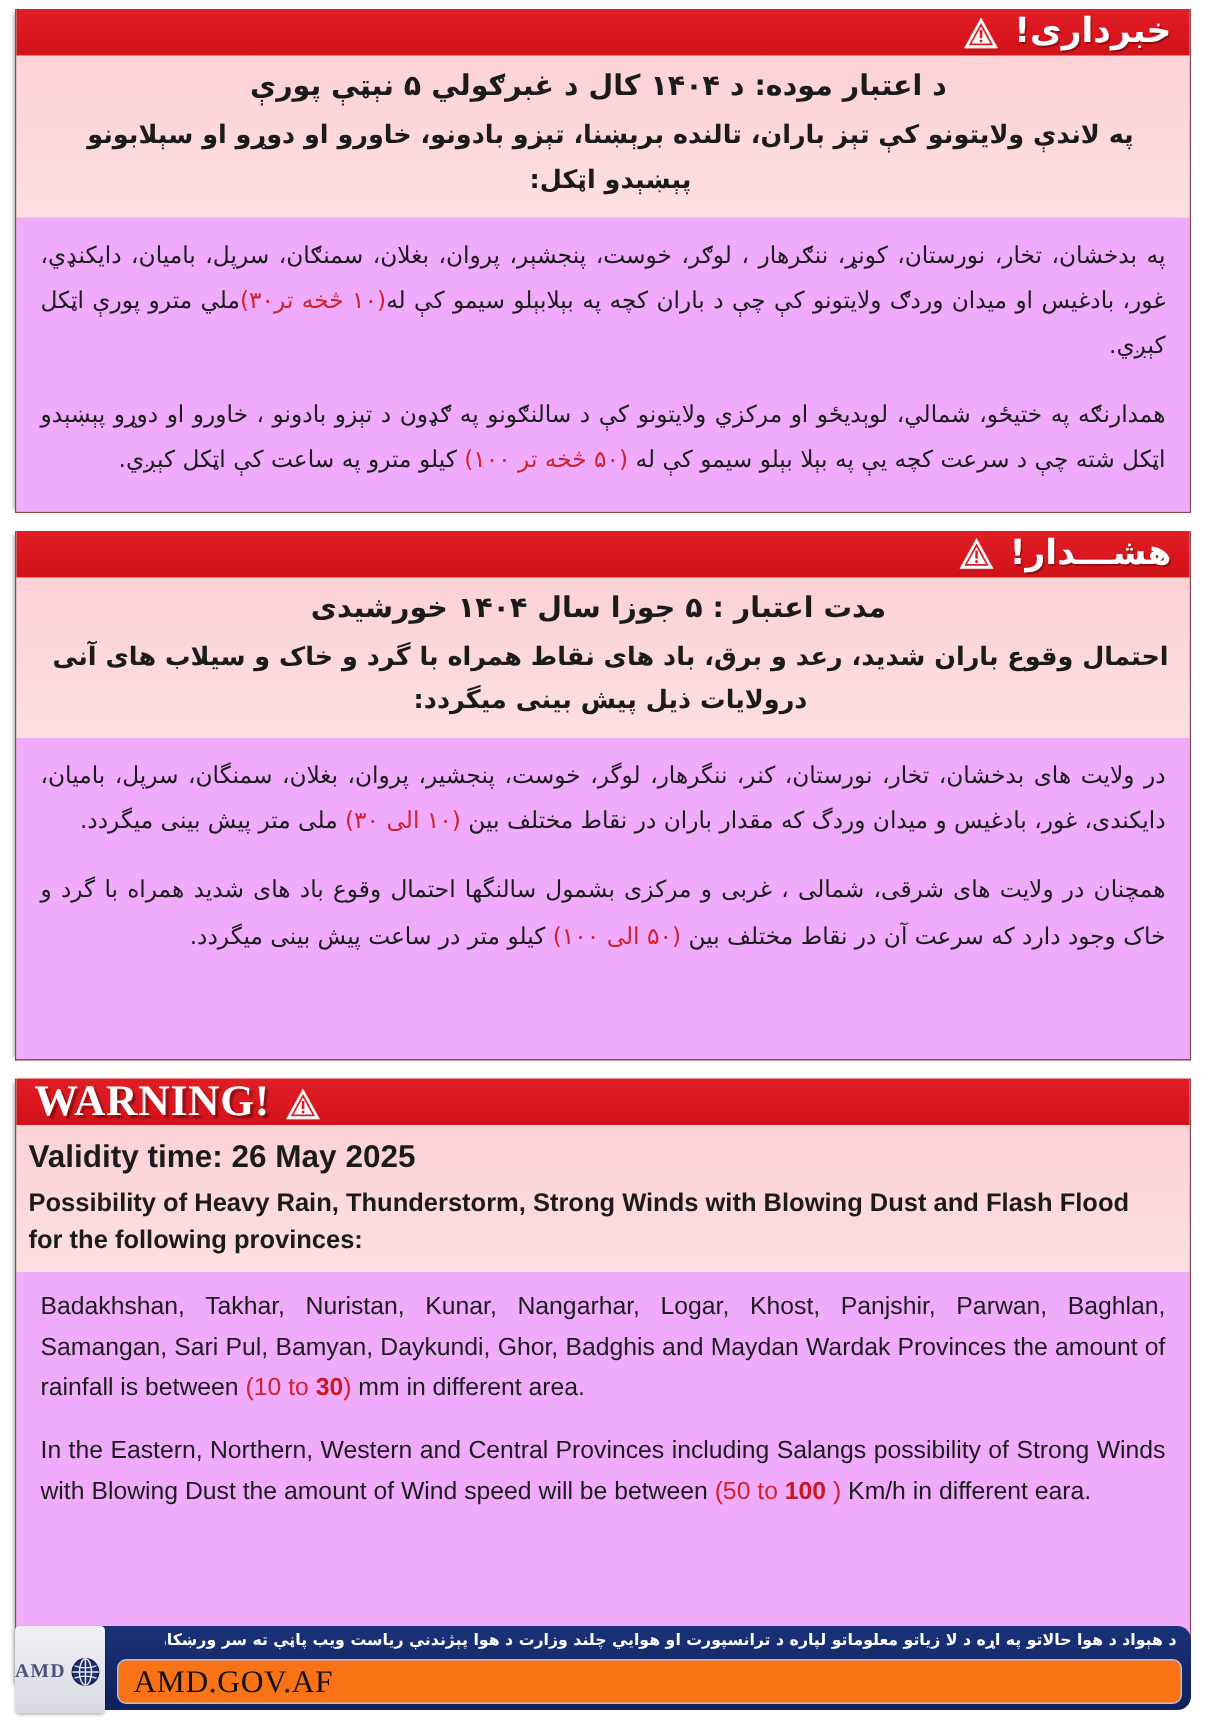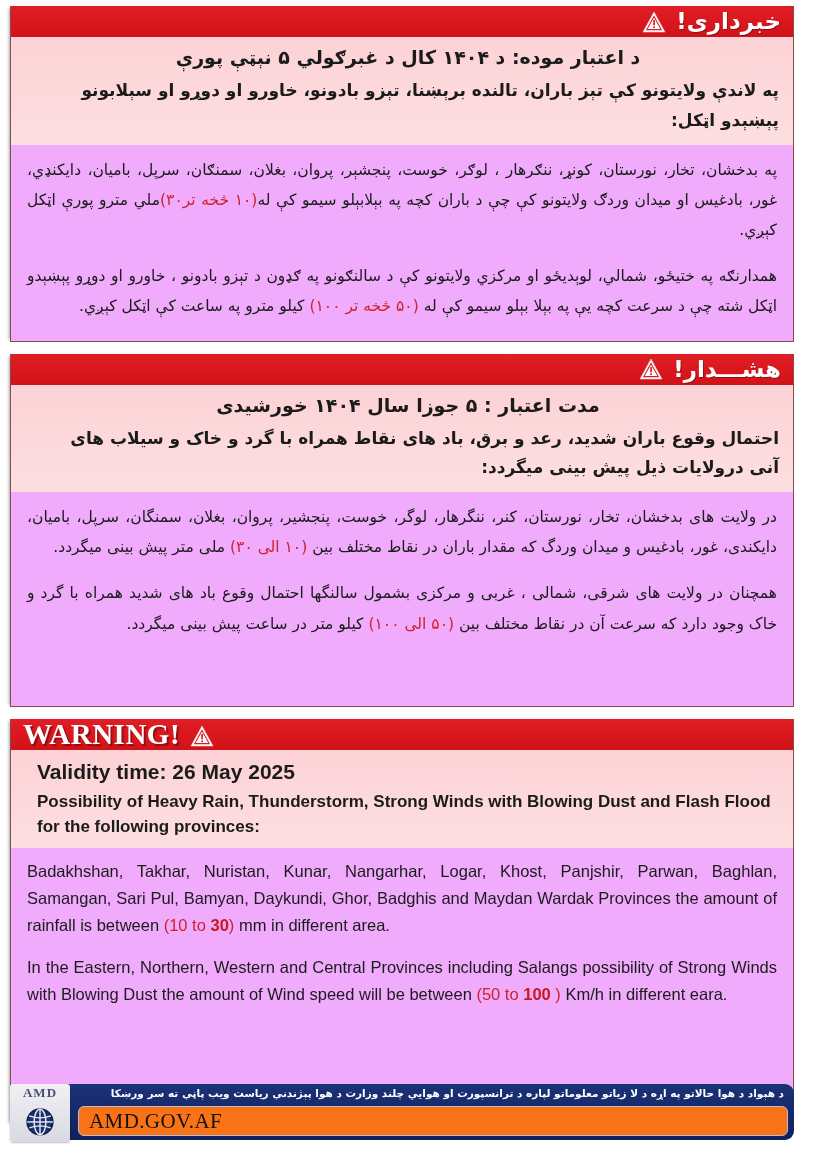--- a/index.html
+++ b/index.html
@@ -75,21 +75,21 @@
     flex: 0 0 auto;
     display: block;
   }
   .panel-header.rtl .warn-tri { margin-right: 10px; }
   .panel-header.ltr .warn-tri { margin-left: 10px; position: relative; top: 1px; }
 
   
   .intro {
     background: #fdd8db;
     background: linear-gradient(180deg,#fcd2d6 0%, #fddfe1 100%);
-    padding: 7px 14px 9px 26px;
+    padding: 7px 14px 9px 8px;
   }
   .intro.rtl { direction: rtl; text-align: right; }
   .intro.ltr { direction: ltr; text-align: left; }
 
   .validity {
     font-weight: bold;
     margin: 2px 0 8px 0;
   }
   .validity.arabic {
     font-family: "DejaVu Sans", "Liberation Sans", sans-serif;
@@ -103,20 +103,21 @@
   }
 
   .lede {
     font-weight: bold;
     margin: 0;
   }
   .lede.arabic {
     font-family: "DejaVu Sans", "Liberation Sans", sans-serif;
     font-size: 17px;
     line-height: 1.75;
+    text-align: center;
     margin-left: 16px;
   }
   .lede.latin {
     font-family: "Liberation Sans", sans-serif;
     font-size: 17px;
     line-height: 1.45;
   }
 
   
   .pbody {
@@ -202,21 +203,21 @@
   .amd-logo {
     position: absolute;
     left: 0;
     top: 0;
     width: 60px;
     height: 58px;
     background: #e9e9ef;
     background: linear-gradient(180deg,#f0f0f4 0%, #d9d9e2 100%);
     border-radius: 3px;
     display: flex;
-    flex-direction: column;
+    flex-direction: row;
     align-items: center;
     justify-content: flex-start;
     box-shadow: 0 1px 2px rgba(0,0,0,.25);
     z-index: 2;
   }
   .amd-word {
     font-family: "Liberation Serif", serif;
     font-size: 13px;
     font-weight: bold;
     color: #4b4f7a;

